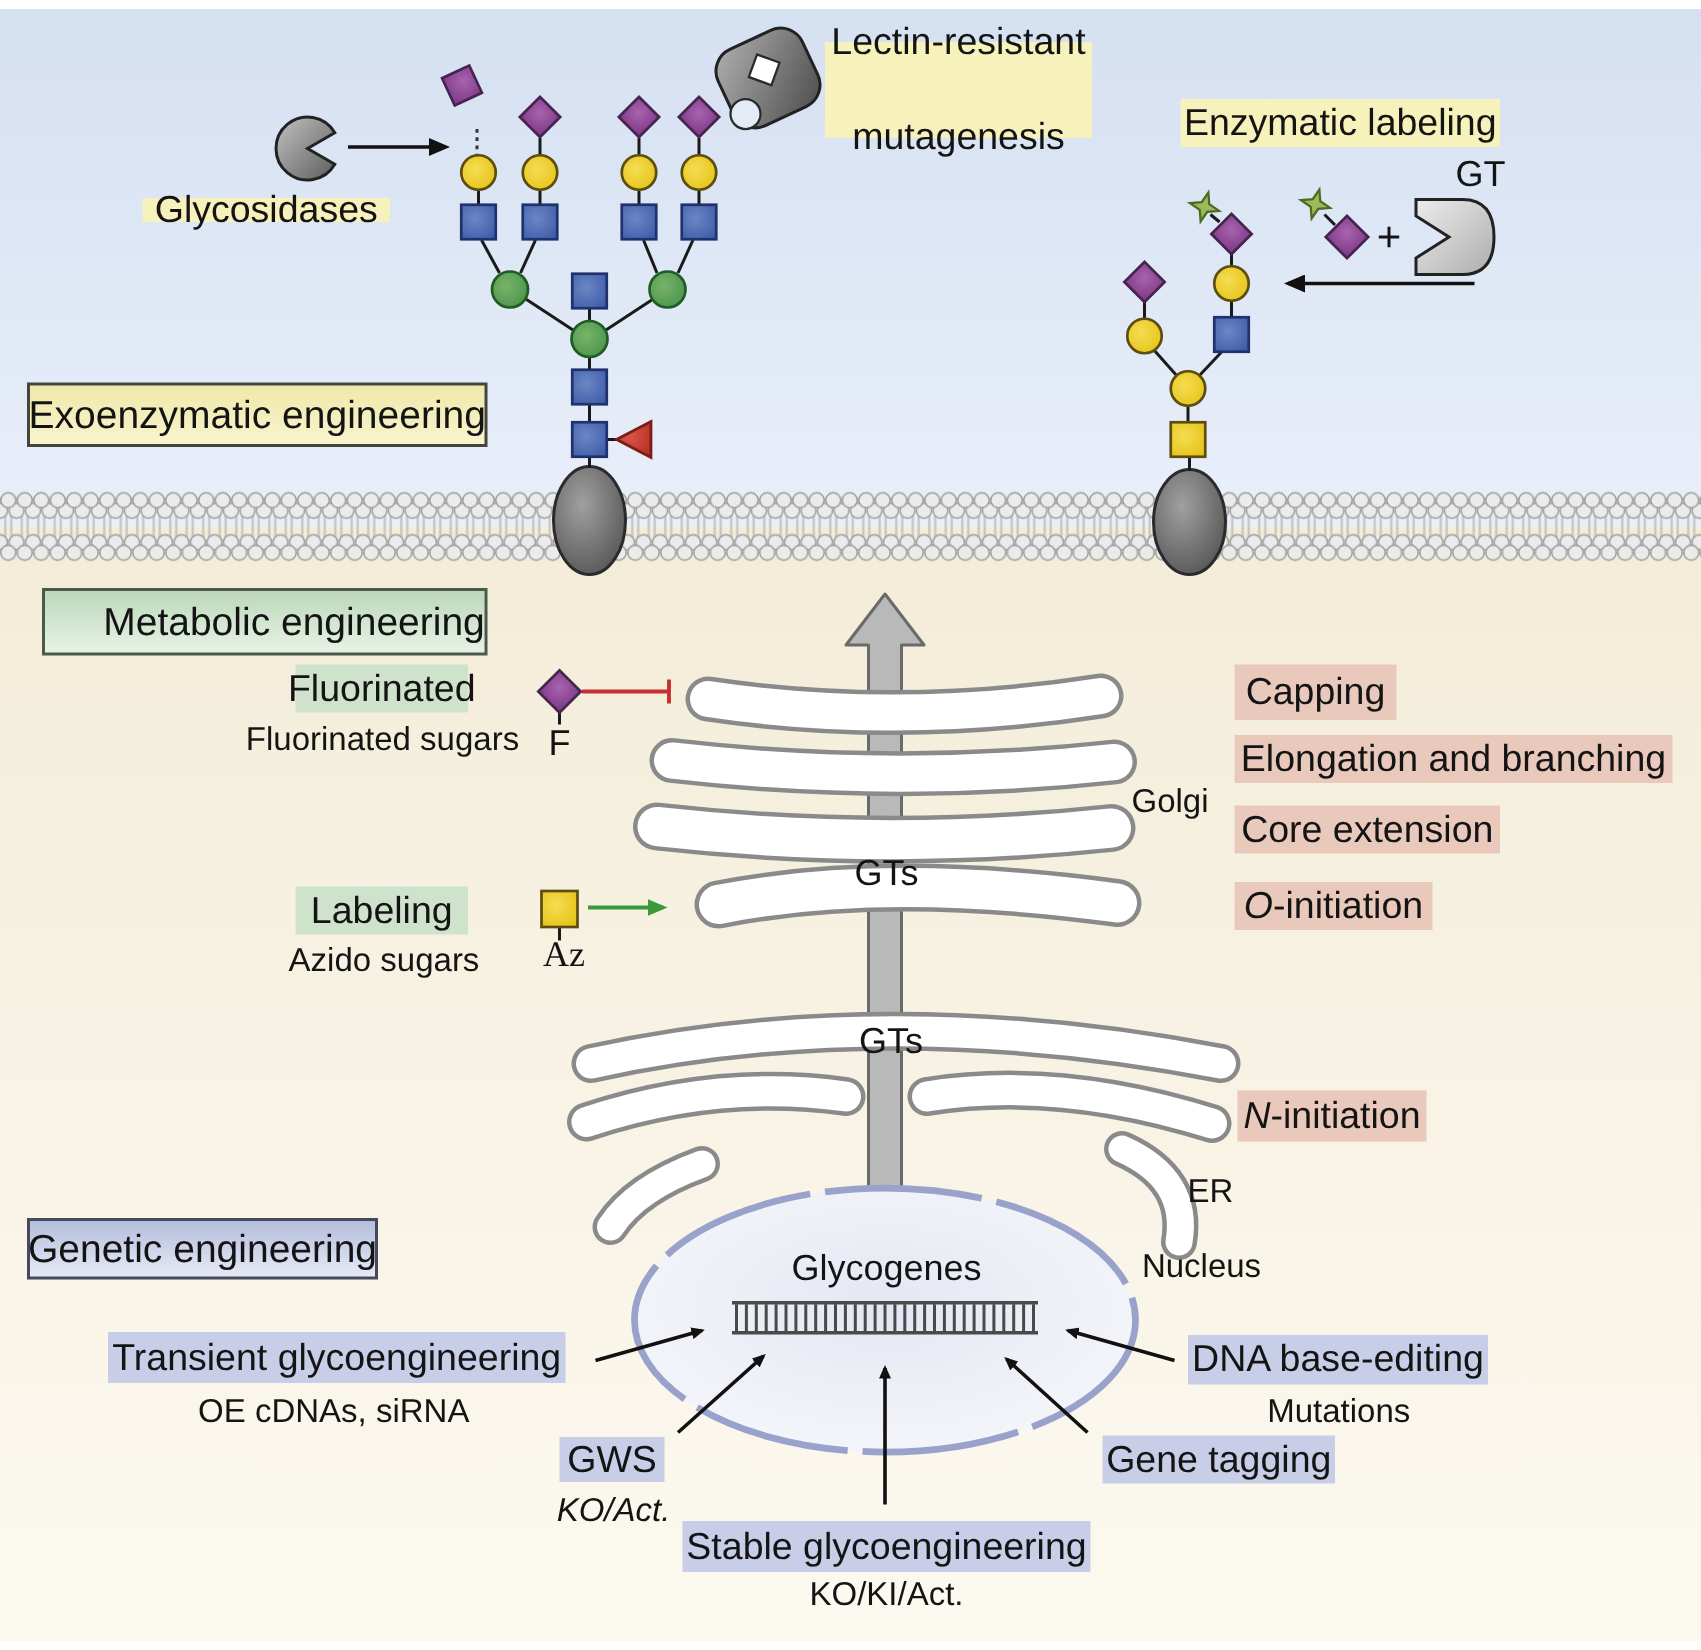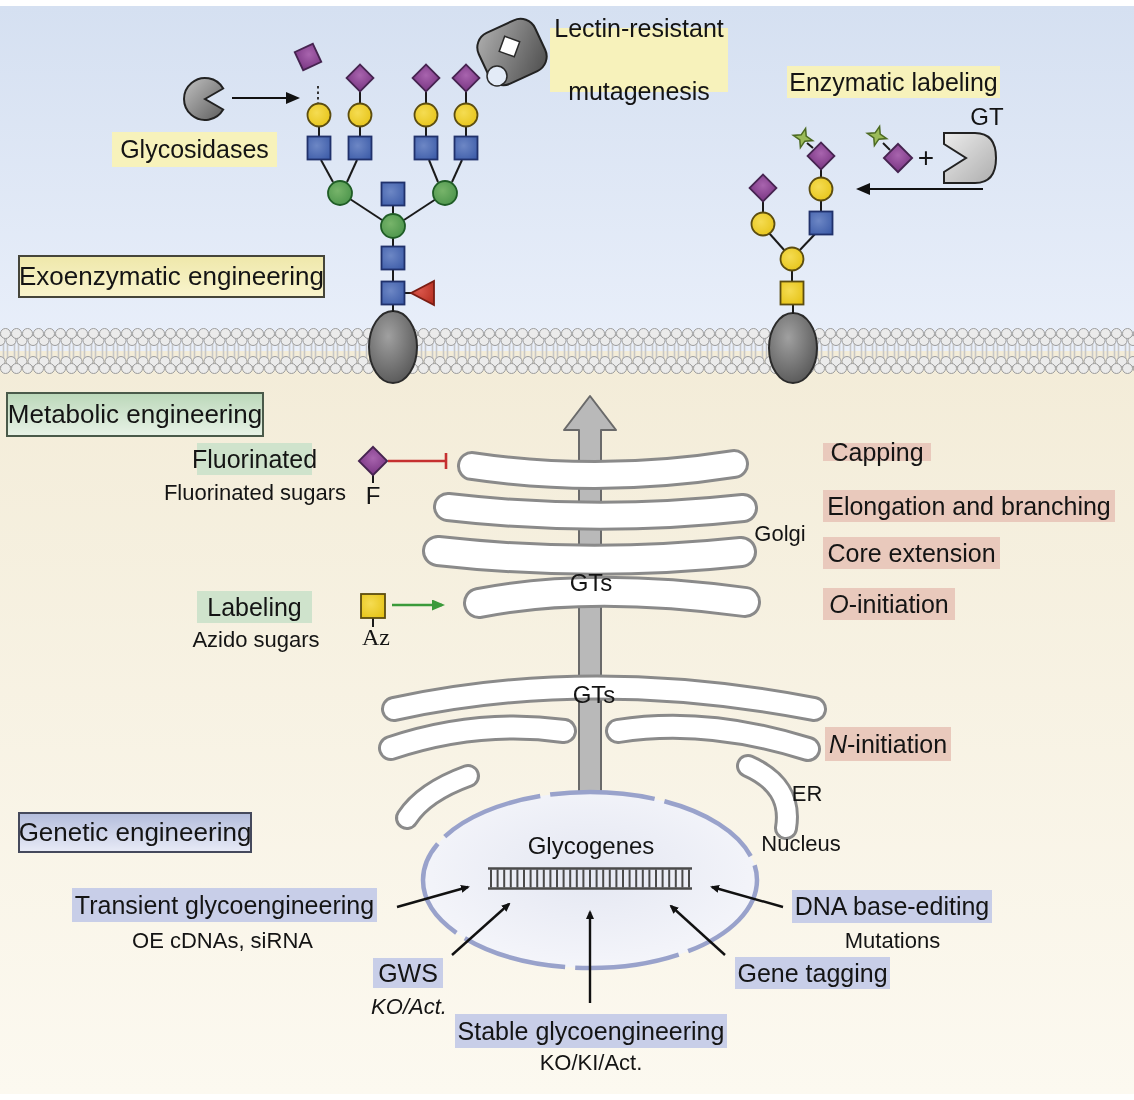--- a/index.html
+++ b/index.html
@@ -263,49 +263,49 @@
     <line x1="397" y1="907" x2="468" y2="887" marker-end="url(#mArrow)"></line>
     <line x1="452" y1="955" x2="509" y2="904" marker-end="url(#mArrow)"></line>
     <line x1="590" y1="1003" x2="590" y2="912" marker-end="url(#mArrow)"></line>
     <line x1="725" y1="955" x2="671" y2="906" marker-end="url(#mArrow)"></line>
     <line x1="783" y1="907" x2="712" y2="887" marker-end="url(#mArrow)"></line>
   </g>
 </svg>
 
 <div class="lbl boxed-yellow" style="left:18px;top:255px;width:303px;height:39px;">Exoenzymatic engineering</div>
 
-<div class="lbl bg-yellow" style="left:112px;top:132px;width:165px;height:35px;">Glycosidases</div>
+<div class="lbl bg-yellow" style="left:95px;top:132px;width:165px;height:16px;">Glycosidases</div>
 
 <div class="lbl bg-yellow col" style="left:550px;top:28px;width:178px;height:64px;">
   <span>Lectin-resistant</span>
   <span>mutagenesis</span>
 </div>
 
 <div class="lbl bg-yellow" style="left:787px;top:66px;width:213px;height:32px;">Enzymatic labeling</div>
 
 <div class="lbl plain md" style="left:967px;top:104px;width:40px;height:26px;">GT</div>
 
 <div class="lbl plain" style="left:913px;top:142px;width:26px;height:32px;font-size:28px;">+</div>
 
-<div class="lbl boxed-green" style="left:6px;top:392px;width:254px;height:41px;">Metabolic engineering</div>
+<div class="lbl boxed-green" style="left:28px;top:392px;width:254px;height:41px;padding-left:39px;">Metabolic engineering</div>
 
 <div class="lbl bg-green" style="left:197px;top:443px;width:115px;height:32px;">Fluorinated</div>
 <div class="lbl plain sm" style="left:160px;top:481px;width:190px;height:24px;">Fluorinated sugars</div>
 <div class="lbl plain md" style="left:362px;top:484px;width:22px;height:24px;">F</div>
 
 <div class="lbl bg-green" style="left:197px;top:591px;width:115px;height:32px;">Labeling</div>
 <div class="lbl plain sm" style="left:188px;top:628px;width:136px;height:24px;">Azido sugars</div>
 <div class="lbl plain md" style="left:358px;top:626px;width:36px;height:24px;font-family:Liberation Serif, serif;">Az</div>
 
 <div class="lbl plain md" style="left:565px;top:570px;width:52px;height:26px;">GTs</div>
 <div class="lbl plain sm" style="left:750px;top:522px;width:60px;height:24px;">Golgi</div>
 <div class="lbl plain md" style="left:568px;top:682px;width:52px;height:26px;">GTs</div>
 <div class="lbl plain sm" style="left:789px;top:782px;width:36px;height:24px;">ER</div>
 
-<div class="lbl bg-pink" style="left:823px;top:443px;width:108px;height:18px;">Capping</div>
+<div class="lbl bg-pink" style="left:823px;top:443px;width:108px;height:37px;">Capping</div>
 <div class="lbl bg-pink" style="left:823px;top:490px;width:292px;height:32px;">Elongation and branching</div>
 <div class="lbl bg-pink" style="left:823px;top:537px;width:177px;height:32px;">Core extension</div>
 <div class="lbl bg-pink" style="left:823px;top:588px;width:132px;height:32px;">
   <span class="it">O</span>
       <span>-initiation</span>
 </div>
 <div class="lbl bg-pink" style="left:825px;top:727px;width:126px;height:34px;">
   <span class="it">N</span>
       <span>-initiation</span>
 </div>

